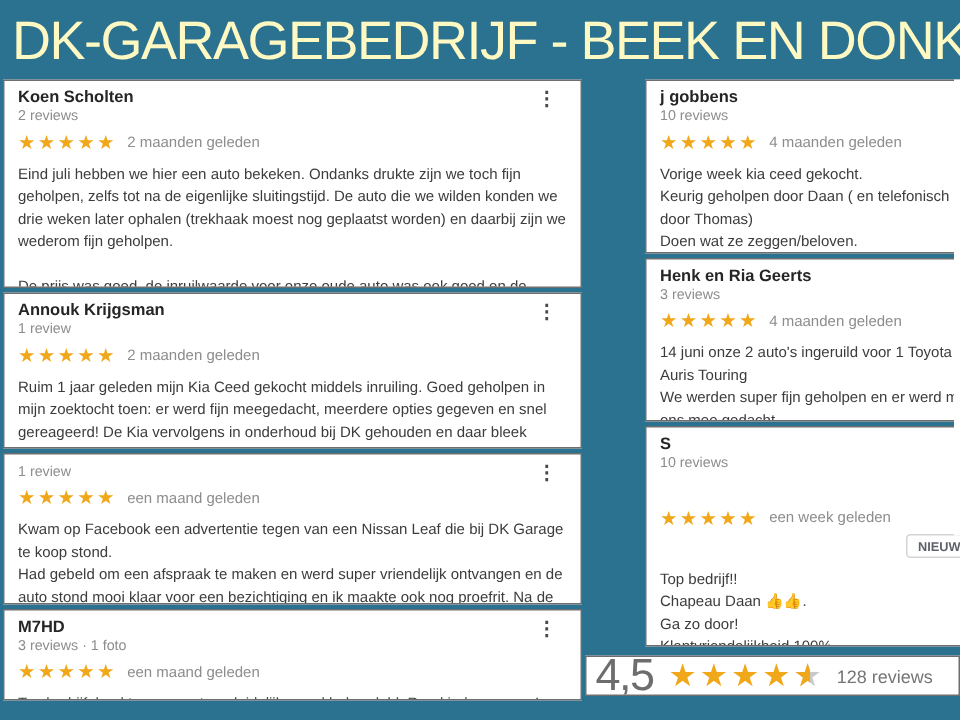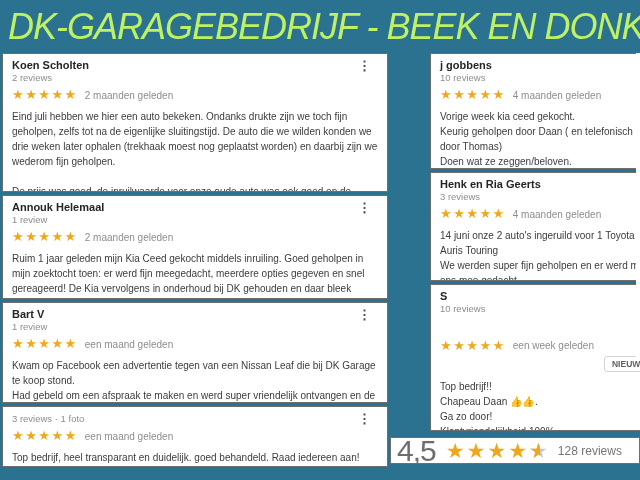--- a/index.html
+++ b/index.html
@@ -1,20 +1,20 @@
 <!DOCTYPE html>
 <html><head>
 <meta charset="utf-8">
 <style>
   html,body{margin:0;padding:0;background:#2b7190;}
   .screen{position:relative;width:640px;height:480px;background:#2b7190;
           font-family:"Liberation Sans",sans-serif;overflow:hidden;}
   .header{position:absolute;left:0;top:0;width:100%;height:52px;line-height:54px;
-          padding-left:8px;box-sizing:border-box;color:#bef264;font-size:36px;
-          letter-spacing:-1px;font-weight:400;white-space:nowrap;font-style:italic;}
+          padding-left:8px;box-sizing:border-box;color:#fef9c3;font-size:36px;
+          letter-spacing:-1px;font-weight:400;white-space:nowrap;}
   .col{position:absolute;display:flex;flex-direction:column;gap:3px;}
   .col-left{left:2px;top:53px;width:386px;}
   .col-right{left:390px;top:53px;width:232px;padding-left:40px;}
   .card{background:#ffffff;border:1px solid #6e6e6e;box-sizing:border-box;
         position:relative;padding:5px 9px;overflow:hidden;}
   .kebab{position:absolute;top:5px;right:16px;color:#4a4a4a;font-size:13px;
          line-height:13px;font-weight:bold;cursor:pointer;}
   .r-name{font-size:11px;font-weight:bold;color:#252525;}
   .r-meta{font-size:9.5px;color:#8d8d8d;margin-top:1px;}
   .stars-row{margin-top:5px;display:flex;align-items:center;}
@@ -53,43 +53,43 @@
       </div>
       <div class="r-body">Eind juli hebben we hier een auto bekeken. Ondanks drukte zijn we toch fijn geholpen, zelfs tot na de eigenlijke sluitingstijd. De auto die we wilden konden we drie weken later ophalen (trekhaak moest nog geplaatst worden) en daarbij zijn we wederom fijn geholpen.
 
 De prijs was goed, de inruilwaarde voor onze oude auto was ook goed en de service was uitstekend. We zijn zeer tevreden met onze nieuwe Ceed.
 
 Wij raden dit bedrijf aan 👍</div>
     </div>
 
     <div class="card" style="height:104px">
       <div class="kebab">⋮</div>
-      <div class="r-name">Annouk Helemaal</div>
+      <div class="r-name">Annouk Krijgsman</div>
       <div class="r-meta">1 review</div>
       <div class="stars-row">
         <span class="stars">★★★★★</span>
         <span class="r-date">2 maanden geleden</span>
       </div>
       <div class="r-body">Ruim 1 jaar geleden mijn Kia Ceed gekocht middels inruiling. Goed geholpen in mijn zoektocht toen: er werd fijn meegedacht, meerdere opties gegeven en snel gereageerd! De Kia vervolgens in onderhoud bij DK gehouden en daar bleek recent dat er wat mis was met de versnellingsbak. Het is vervolgens goed opgelost door DK, wat normaal onder kia garantie zou vallen. Een leenauto werd aangeboden voor de dagen dat ik mijn auto kwijt was. Topservice!!!</div>
     </div>
 
     <div class="card" style="height:101px">
       <div class="kebab">⋮</div>
-      <div class="r-name">Bart V</div>
       <div class="r-meta">1 review</div>
       <div class="stars-row">
         <span class="stars">★★★★★</span>
         <span class="r-date">een maand geleden</span>
       </div>
       <div class="r-body">Kwam op Facebook een advertentie tegen van een Nissan Leaf die bij DK Garage te koop stond.
 Had gebeld om een afspraak te maken en werd super vriendelijk ontvangen en de auto stond mooi klaar voor een bezichtiging en ik maakte ook nog proefrit. Na de proefrit de auto gekocht. Een paar dagen later kon ik hem ophalen en werd alles wat mij nog niet duidelijk was netjes uitgelegd. Ik ga hier zeker terug komen!</div>
     </div>
 
     <div class="card" style="height:61px">
       <div class="kebab">⋮</div>
+      <div class="r-name">M7HD</div>
       <div class="r-meta">3 reviews · 1 foto</div>
       <div class="stars-row">
         <span class="stars">★★★★★</span>
         <span class="r-date">een maand geleden</span>
       </div>
       <div class="r-body">Top bedrijf, heel transparant en duidelijk. goed behandeld. Raad iedereen aan!</div>
     </div>
 
   </div>
 

